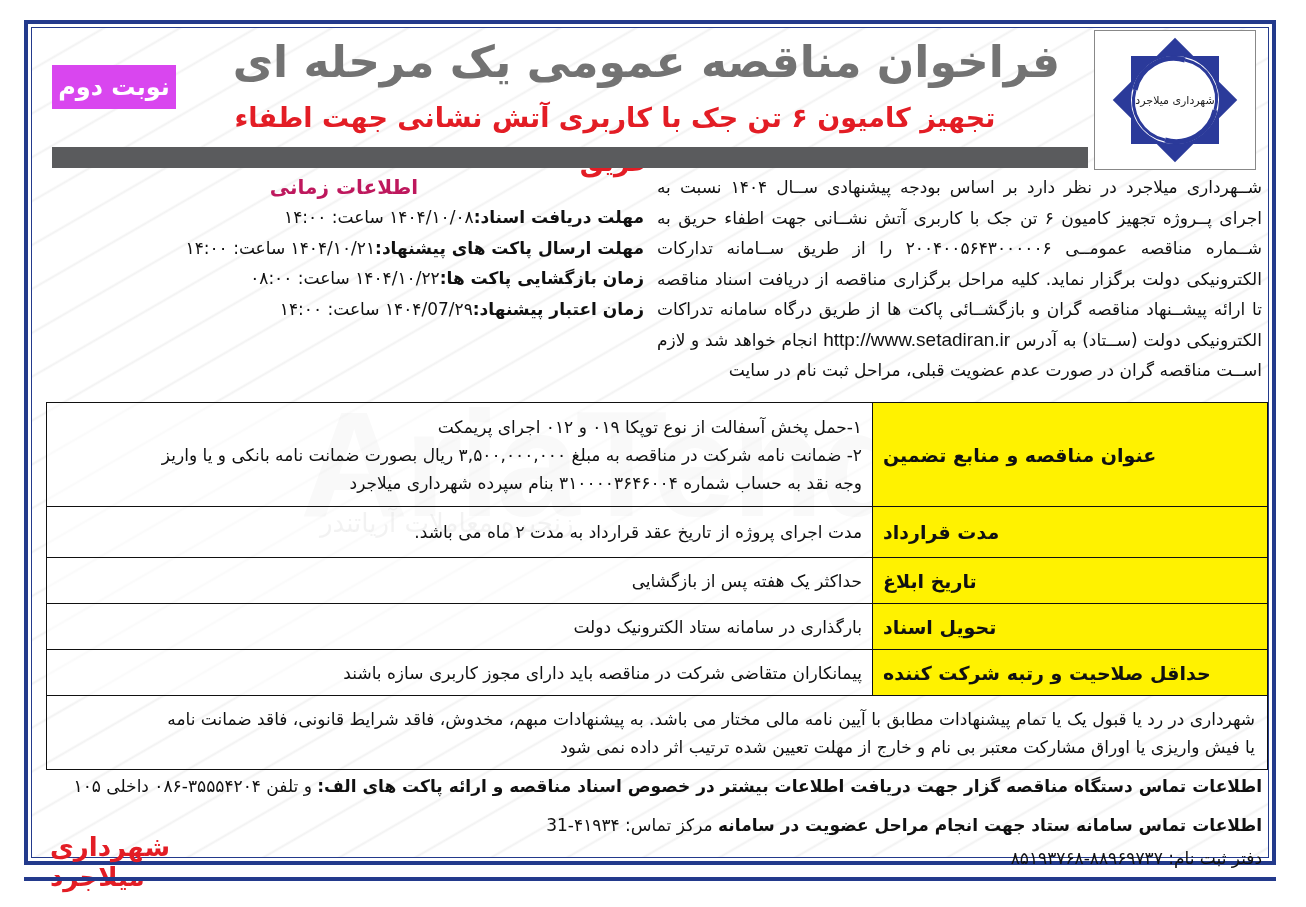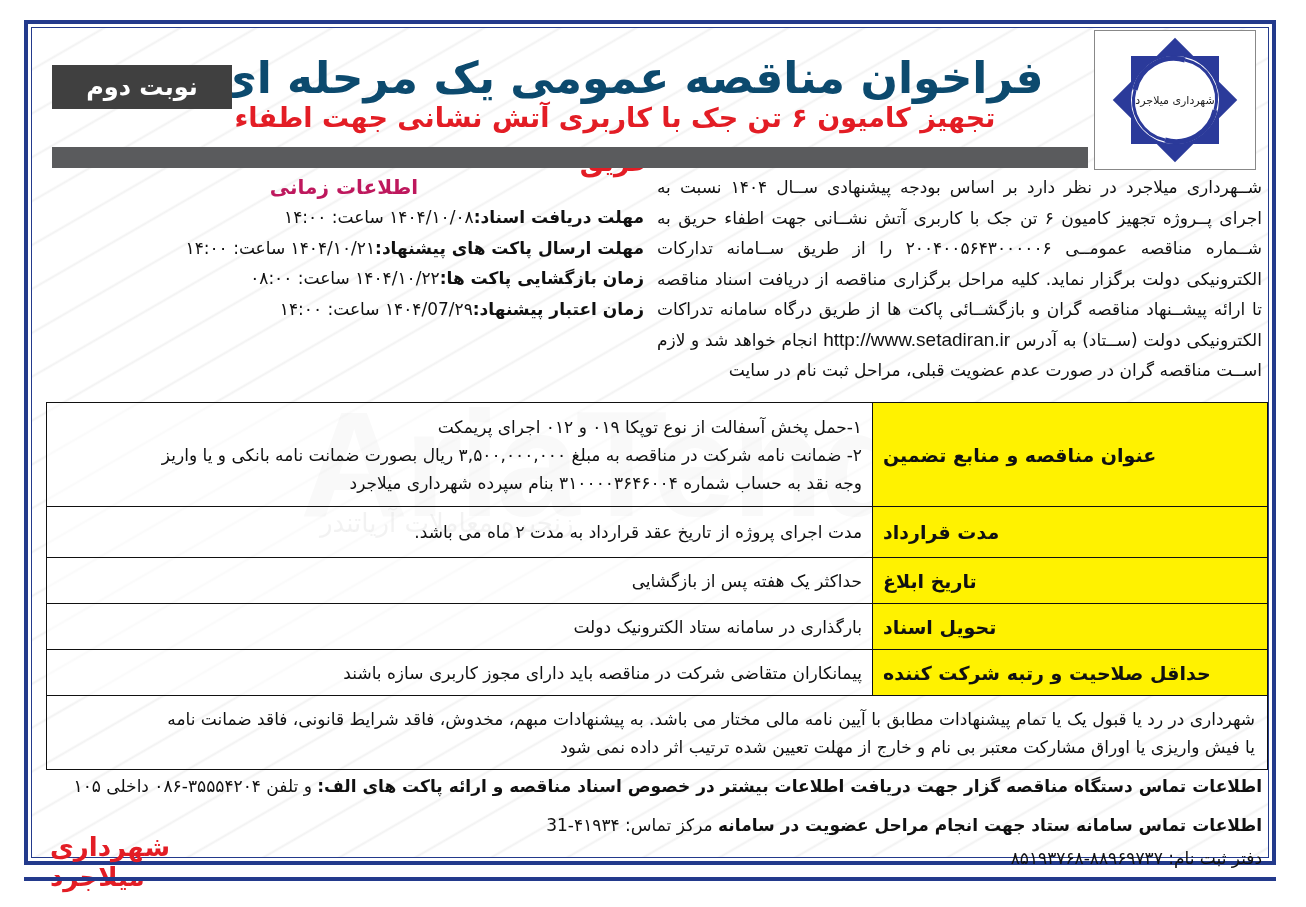--- a/index.html
+++ b/index.html
@@ -17,30 +17,30 @@
     background: repeating-linear-gradient(150deg, #ffffff 0px, #ffffff 34px, #f2f2f2 36px, #ffffff 38px);
   }
   .bottom-rule { position: absolute; left: 24px; top: 877px; width: 1252px; height: 4px; background: #233a8c; }
 
   .logo-box {
     position: absolute; left: 1094px; top: 30px; width: 162px; height: 140px;
     border: 1.5px solid #888; background: #fff; box-sizing: border-box;
     display: flex; align-items: center; justify-content: center;
   }
   .title {
-    position: absolute; left: 200px; top: 30px; width: 860px; text-align: center;
-    font-size: 44px; font-weight: bold; color: #0c4a6e; direction: rtl; line-height: 64px; margin-top: 16px;
+    position: absolute; left: 200px; top: 30px; width: 860px; text-align: right;
+    font-size: 44px; font-weight: bold; color: #737373; direction: rtl; line-height: 64px;
   }
   .subtitle {
     position: absolute; left: 200px; top: 96px; width: 830px; text-align: center;
     font-size: 27px; font-weight: bold; color: #e31d25; direction: rtl; line-height: 44px;
   }
   .badge {
-    position: absolute; left: 52px; top: 65px; width: 180px; height: 44px;
-    background: #404040; color: #fff; font-size: 24px; font-weight: bold;
+    position: absolute; left: 52px; top: 65px; width: 124px; height: 44px;
+    background: #d946ef; color: #fff; font-size: 24px; font-weight: bold;
     display: flex; align-items: center; justify-content: center; direction: rtl;
   }
   .gray-bar { position: absolute; left: 52px; top: 147px; width: 1036px; height: 21px; background: #5a5b5d; }
 
   .intro {
     position: absolute; right: 44px; top: 172px; width: 605px;
     direction: rtl; text-align: justify; font-size: 17px; line-height: 30.5px;
   }
   .intro .url { font-family: "Liberation Sans", sans-serif; font-size: 19px; direction: ltr; unicode-bidi: embed; }
   .left-col {

